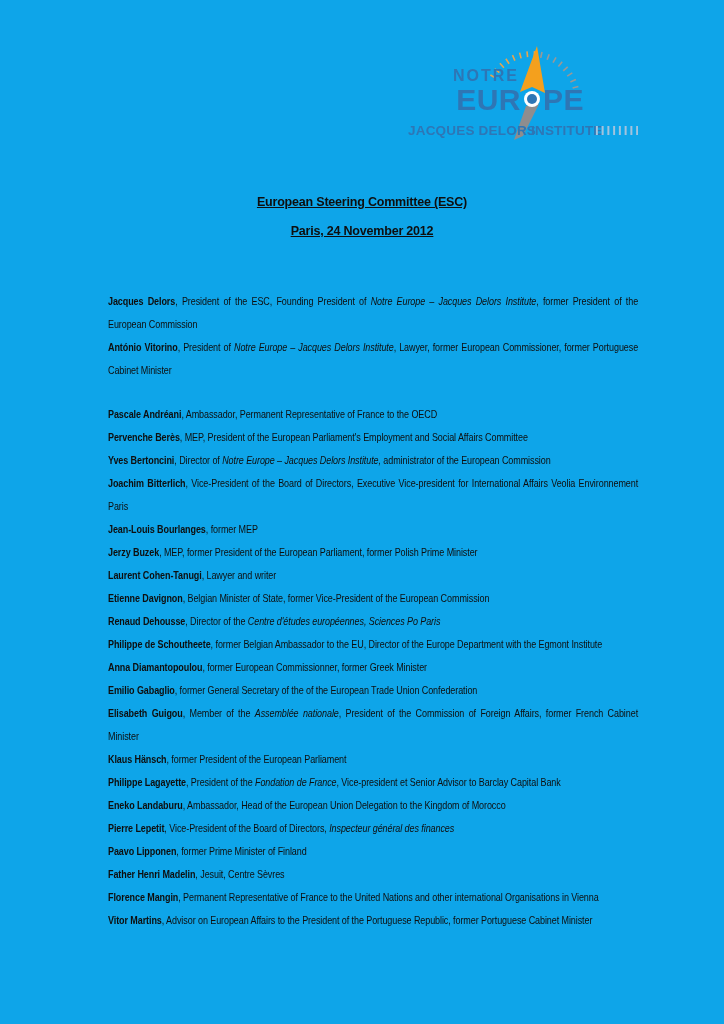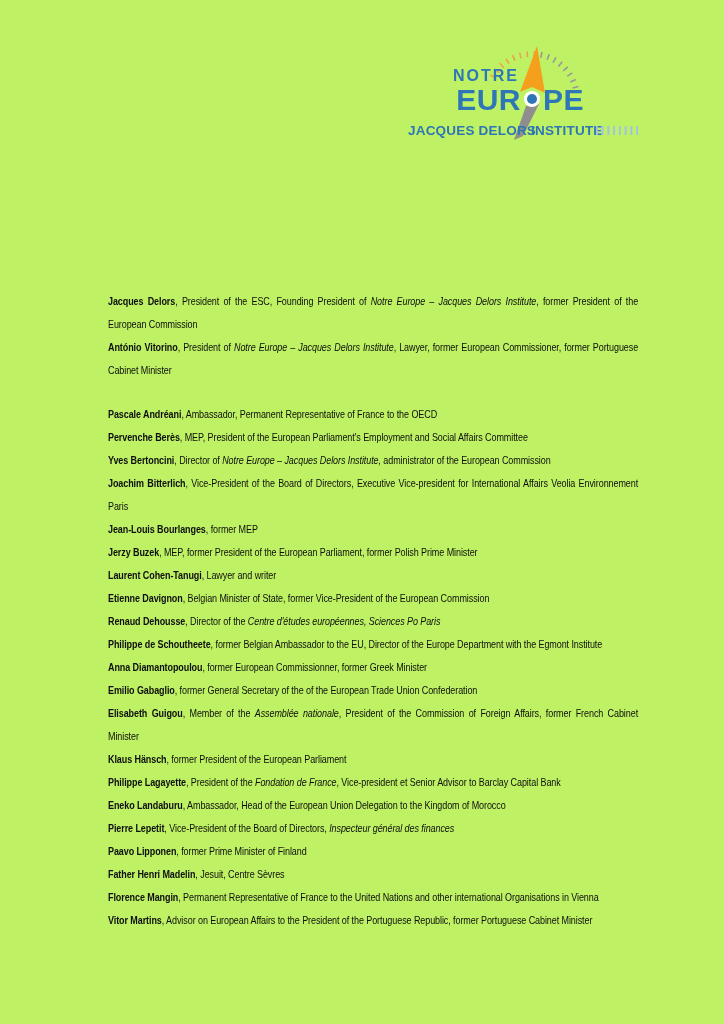--- a/index.html
+++ b/index.html
@@ -3,21 +3,21 @@
 <meta charset="utf-8">
 <style>
   html, body { margin: 0; padding: 0; background: #ffffff; }
   body {
     width: 724px; height: 1024px;
     font-family: "Liberation Sans", sans-serif;
     color: #0e0e0e;
     position: relative;
     overflow: hidden;
   }
-  .page { position: absolute; inset: 0; background: #bef264; }
+  .page { position: absolute; inset: 0; background: #0ea5e9; }
 
   
   .logo { position: absolute; top: 42px; left: 408px; width: 230px; height: 108px; }
 
   
   .title-block {
     position: absolute; top: 194px; left: 0; width: 724px;
     text-align: center;
   }
   .title-line {
@@ -76,20 +76,24 @@
 
       <text id="t-notre" x="78" y="39" text-anchor="middle" font-family="Liberation Sans, sans-serif" font-size="16" font-weight="bold" letter-spacing="2" fill="#2e76b5">NOTRE</text>
       <text id="t-eur" x="113" y="68" text-anchor="end" font-family="Liberation Sans, sans-serif" font-size="30" font-weight="bold" letter-spacing="0.5" fill="#2e76b5">EUR</text>
       <text id="t-pe" x="135" y="68" text-anchor="start" font-family="Liberation Sans, sans-serif" font-size="30" font-weight="bold" letter-spacing="0.5" fill="#2e76b5">PE</text>
       <text id="t-jd" x="0" y="93" text-anchor="start" font-family="Liberation Sans, sans-serif" font-size="13.5" font-weight="bold" letter-spacing="0.2" fill="#2e76b5">JACQUES DELORS</text>
       <text id="t-inst" x="123" y="93" text-anchor="start" font-family="Liberation Sans, sans-serif" font-size="13.5" font-weight="bold" letter-spacing="0.2" fill="#2e76b5">INSTITUTE</text>
       <text id="t-bars" x="187" y="93" text-anchor="start" font-family="Liberation Sans, sans-serif" font-size="13.5" font-weight="bold" letter-spacing="2" fill="#a3c3de">IIIIIIIII</text>
     </svg>
   </div>
 
+  <div class="title-block">
+    <p class="title-line">European Steering Committee (ESC)</p>
+    <p class="title-line">Paris, 24 November 2012</p>
+  </div>
 
   <div class="doc-body">
     <div id="presidents-list">
         <p class="entry"><strong class="name">Jacques Delors</strong><span>, President of the ESC, Founding President of </span><span class="it">Notre Europe – Jacques Delors Institute</span><span>, former President of the European Commission</span></p>
         <p class="entry"><strong class="name">António Vitorino</strong><span>, President of </span><span class="it">Notre Europe – Jacques Delors Institute</span><span>, Lawyer, former European Commissioner, former Portuguese Cabinet Minister</span></p>
       </div>
     <div id="members-list" class="members-list">
         <p class="entry"><strong class="name">Pascale Andréani</strong><span>, Ambassador, Permanent Representative of France to the OECD</span></p>
         <p class="entry"><strong class="name">Pervenche Berès</strong><span>, MEP, President of the European Parliament's Employment and Social Affairs Committee</span></p>
         <p class="entry"><strong class="name">Yves Bertoncini</strong><span>, Director of </span><span class="it">Notre Europe – Jacques Delors Institute,</span><span> administrator of the European Commission</span></p>

